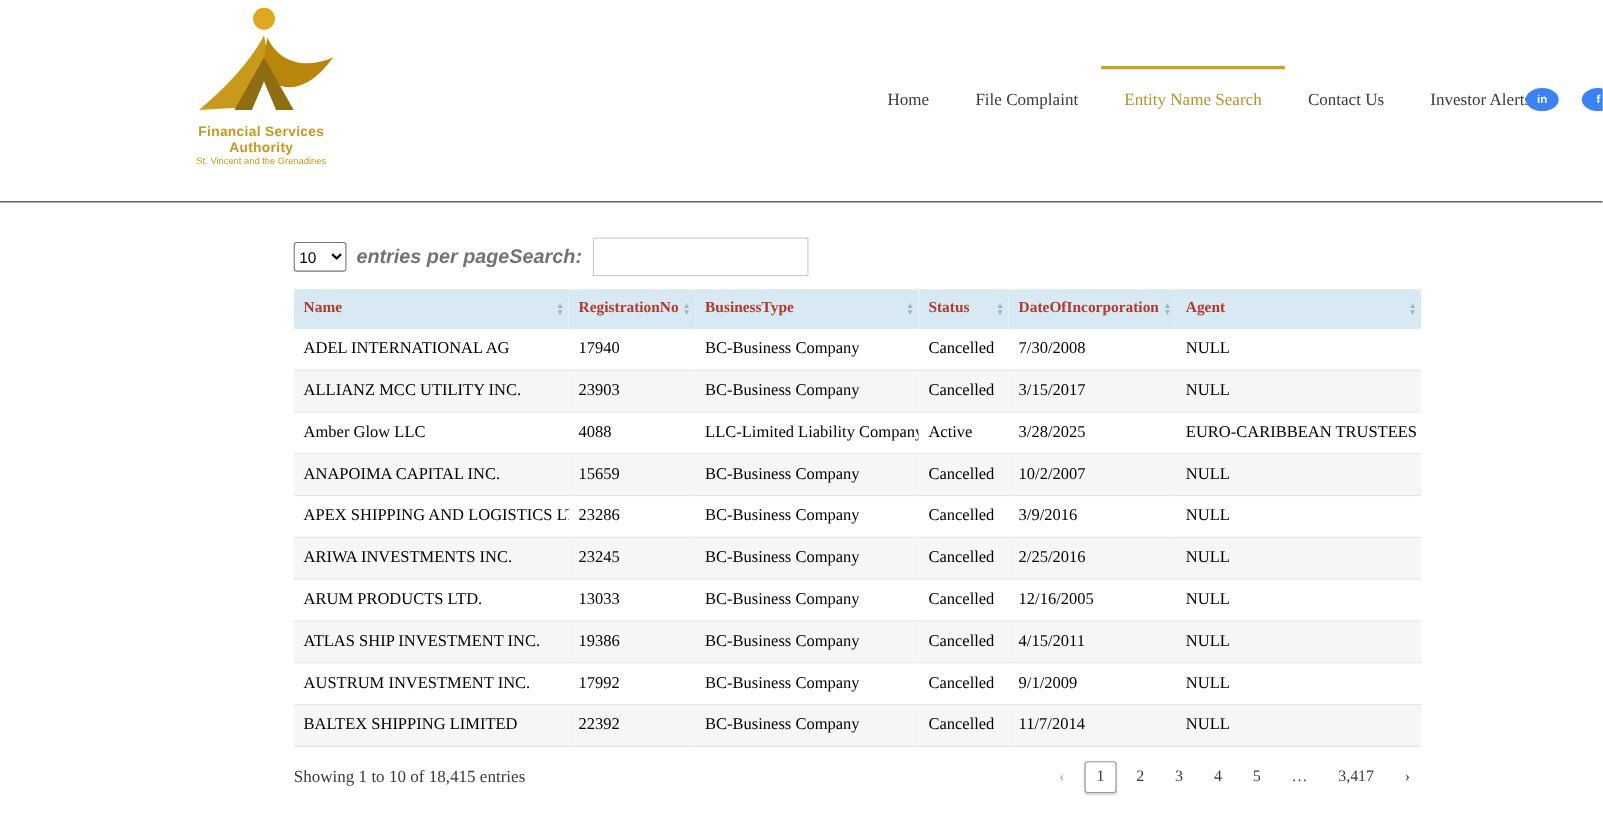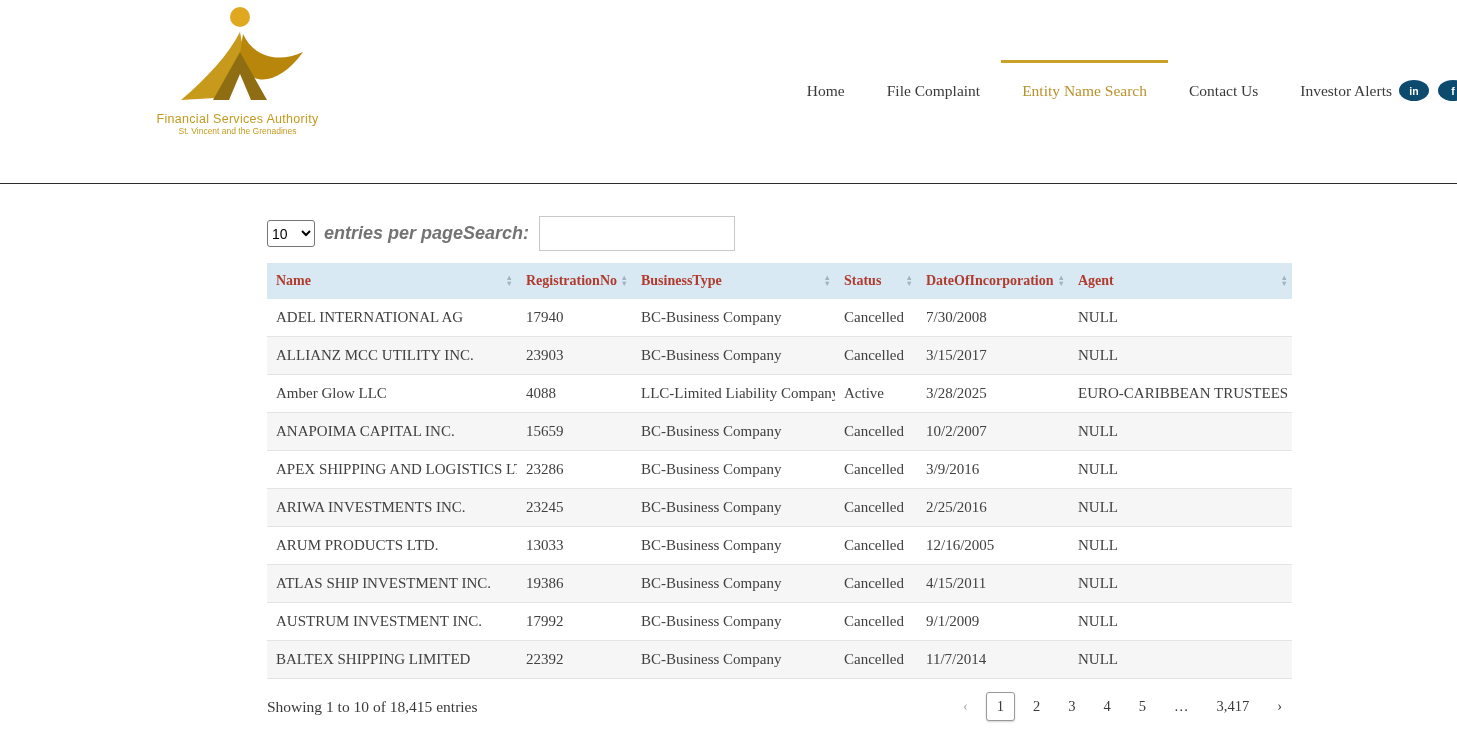--- a/index.html
+++ b/index.html
@@ -6,37 +6,37 @@
   html,body { background:#fff; }
   body {
     width:1457px; height:744px; position:relative; overflow:hidden;
     font-family:"Liberation Serif", serif; color:#333;
   }
 
   
   .site-header { position:relative; height:184px; border-bottom:1px solid #2b2b2b; background:#fff; }
   .logo { position:absolute; left:150px; top:6px; width:175px; text-align:center; cursor:pointer; }
   .logo-title {
-    font-family:"Liberation Sans", sans-serif; font-weight:normal; font-size:12.5px;
+    font-family:"Liberation Sans", sans-serif; font-weight:bold; font-size:12.5px;
     color:#c49a1e; letter-spacing:.3px; margin-top:2px;
   }
   .logo-sub { font-family:"Liberation Sans", sans-serif; font-size:8.5px; color:#c49a1e; }
 
   .main-nav { position:absolute; right:44px; top:60px; display:flex; align-items:flex-start; }
   .nav-item {
     font-size:15.5px; color:#3a3a3a; padding:19px 21px 12px; cursor:pointer;
     white-space:nowrap; border-top:3px solid transparent;
   }
   .nav-item.active { color:#b8912b; border-top-color:#c9a227; }
 
   .social { position:absolute; right:-11px; top:80px; display:flex; gap:9px; }
   .social-icon {
-    width:30px; height:21px; border-radius:50%; background:#0c4a6e; color:#fff;
+    width:30px; height:21px; border-radius:50%; background:#3b82f6; color:#fff;
     font-family:"Liberation Sans", sans-serif; font-size:10.5px; font-weight:bold;
-    display:flex; align-items:center; justify-content:center; cursor:pointer;
+    display:flex; align-items:center; justify-content:center; cursor:pointer;margin-left:12px;
   }
 
   
   .main { position:absolute; top:216px; left:267px; width:1025px; }
 
   .controls { display:flex; align-items:center; margin-bottom:12px; }
   .page-size-wrap { display:flex; align-items:center; gap:9px; }
   .page-size-select {
     width:48px; height:27px; font-size:14px; font-family:"Liberation Sans", sans-serif;
     border:1px solid #767676; border-radius:3px; background:#fff; cursor:pointer;
@@ -64,21 +64,21 @@
   thead th {
     background:#d8e9f3; color:#b13a2e; font-size:14px; font-weight:bold; text-align:left;
     padding:10px 16px 10px 9px; position:relative; cursor:pointer; white-space:nowrap;
   }
   .sort {
     position:absolute; right:4px; top:50%; transform:translateY(-50%);
     display:flex; flex-direction:column; color:#9fb4c2; font-style:normal;
   }
   .sort i { font-style:normal; font-size:7.5px; line-height:6px; }
   tbody td {
-    padding:10px 9px; font-size:15px; color:#404040; border-bottom:1px solid #e4e4e4;
+    padding:10px 9px; font-size:15px; color:#000000; border-bottom:1px solid #e4e4e4;
     white-space:nowrap; overflow:hidden;
   }
   tbody tr:nth-child(even) { background:#f6f6f6; }
   tbody tr:nth-child(odd) { background:#fff; }
 
   
   .table-footer { display:flex; justify-content:space-between; align-items:center; margin-top:13px; }
   .showing { font-size:15.5px; color:#3a3a3a; }
   .pagination { display:flex; align-items:center; gap:8px; font-size:14.5px; }
   .page { padding:5px 10px; cursor:pointer; color:#3a3a3a; }

